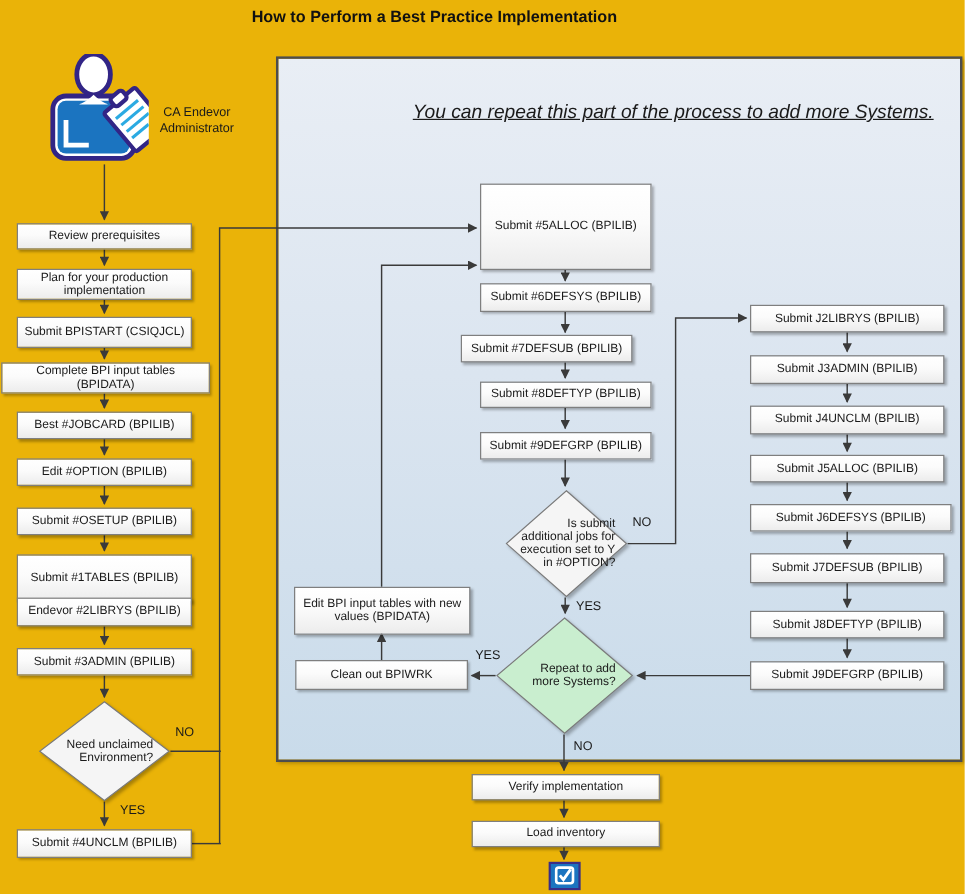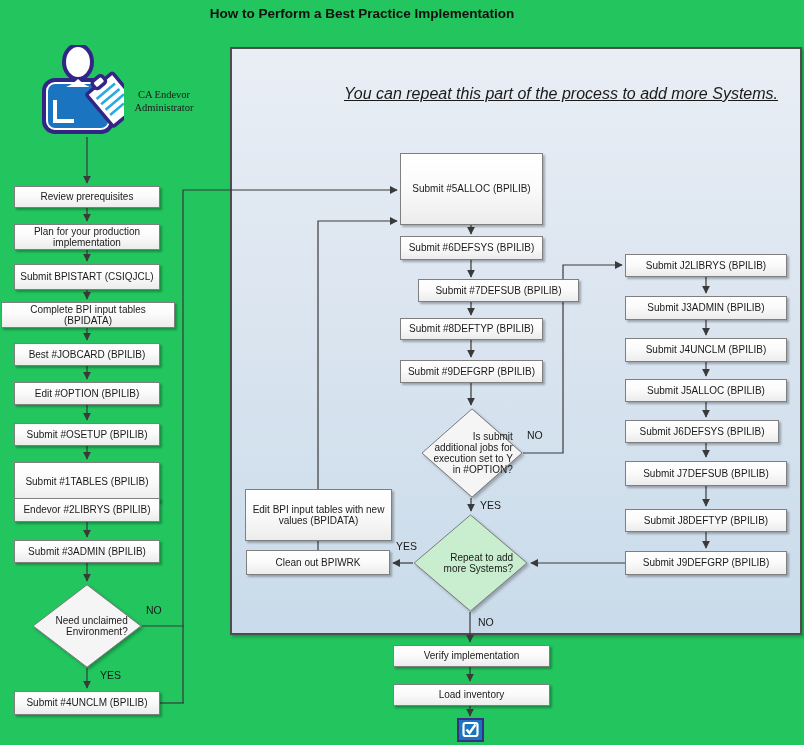--- a/index.html
+++ b/index.html
@@ -1,16 +1,16 @@
 <!DOCTYPE html>
 <html><head>
 <meta charset="utf-8">
 <style>
   html,body{margin:0;padding:0;background:#fff;}
-  .stage{position:relative;width:804px;height:745px;background:#22c55e;
+  .stage{position:relative;width:804px;height:745px;background:#eab308;
          font-family:"Liberation Sans",sans-serif;overflow:hidden;}
   .title{position:absolute;top:6px;left:362px;transform:translateX(-50%);
          white-space:nowrap;font-size:13.5px;font-weight:bold;color:#111;z-index:3;}
   .panel{position:absolute;left:230px;top:47px;width:572px;height:588px;box-sizing:border-box;
          background:linear-gradient(180deg,#e9eef5 0%,#dbe5f0 45%,#c9dbea 100%);
          border:2px solid #4d4d4d;box-shadow:2px 2px 3px rgba(0,0,0,0.25);z-index:1;}
   .caption{position:absolute;left:561px;top:85px;transform:translateX(-50%);white-space:nowrap;
            font-style:italic;font-size:16px;color:#1a1a1a;z-index:3;text-decoration:underline;}
   .fbox{position:absolute;display:flex;align-items:center;justify-content:center;text-align:center;
         font-size:10px;line-height:1.15;color:#1a1a1a;box-sizing:border-box;padding:1px 3px;
@@ -18,21 +18,21 @@
         border:1px solid #7f7f7f;box-shadow:2px 2px 2px rgba(0,0,0,0.28);z-index:10;}
   .diamond{position:absolute;z-index:10;}
   .diamond svg{position:absolute;left:0;top:0;width:100%;height:100%;
                filter:drop-shadow(2px 2px 1.5px rgba(0,0,0,0.28));}
   .dlabel{position:absolute;left:0;top:0;right:0;bottom:0;display:flex;align-items:center;
           justify-content:center;text-align:right;font-size:10px;line-height:1.12;
           color:#1a1a1a;padding:0 13%;z-index:2;}
   .branch-label{position:absolute;font-size:10.5px;color:#1a1a1a;z-index:12;text-align:right;}
   .lines{position:absolute;left:0;top:0;z-index:6;pointer-events:none;}
   .actor-label{position:absolute;left:124px;top:88px;width:80px;text-align:center;
-               font-size:10.5px;line-height:1.25;color:#1a1a1a;z-index:3;font-family:Liberation Serif, serif;}
+               font-size:10.5px;line-height:1.25;color:#1a1a1a;z-index:3;}
   .actor-icon{position:absolute;left:36px;top:45px;z-index:3;}
   .end-icon{position:absolute;left:457px;top:718px;z-index:10;}
 </style>
 </head>
 <body>
 
 <div class="stage">
 
   <div class="title">How to Perform a Best Practice Implementation</div>
 
@@ -119,46 +119,46 @@
     <svg viewBox="0 0 100 100" preserveAspectRatio="none">
       <polygon points="50,1 99,50 50,99 1,50" fill="#f5f5f5" stroke="#7a7a7a" stroke-width="1" vector-effect="non-scaling-stroke"></polygon>
     </svg>
     <div class="dlabel">Need unclaimed Environment?</div>
   </div>
 
   <div class="fbox" style="left:14px;top:691px;width:146px;height:24px">Submit #4UNCLM (BPILIB)</div>
 
   <div class="fbox" style="left:400px;top:153px;width:143px;height:72px">Submit #5ALLOC (BPILIB)</div>
   <div class="fbox" style="left:400px;top:236px;width:143px;height:24px">Submit #6DEFSYS (BPILIB)</div>
-  <div class="fbox" style="left:418px;top:279px;width:161px;height:23px">Submit #7DEFSUB (BPILIB)</div>
+  <div class="fbox" style="left:384px;top:279px;width:143px;height:23px">Submit #7DEFSUB (BPILIB)</div>
   <div class="fbox" style="left:400px;top:318px;width:143px;height:22px">Submit #8DEFTYP (BPILIB)</div>
   <div class="fbox" style="left:400px;top:360px;width:143px;height:23px">Submit #9DEFGRP (BPILIB)</div>
 
   <div class="diamond" style="left:421px;top:408px;width:102px;height:90px">
     <svg viewBox="0 0 100 100" preserveAspectRatio="none">
       <polygon points="50,1 99,50 50,99 1,50" fill="#f5f5f5" stroke="#7a7a7a" stroke-width="1" vector-effect="non-scaling-stroke"></polygon>
     </svg>
     <div class="dlabel" style="padding:0 10%;">Is submit additional jobs for execution set to Y in #OPTION?</div>
   </div>
 
   <div class="diamond" style="left:413px;top:514px;width:115px;height:98px">
     <svg viewBox="0 0 100 100" preserveAspectRatio="none">
       <polygon points="50,1 99,50 50,99 1,50" fill="#c9eecf" stroke="#7a7a7a" stroke-width="1" vector-effect="non-scaling-stroke"></polygon>
     </svg>
     <div class="dlabel">Repeat to add more Systems?</div>
   </div>
 
-  <div class="fbox" style="left:245px;top:489px;width:147px;height:52px">Edit BPI input tables with new values (BPIDATA)</div>
+  <div class="fbox" style="left:245px;top:489px;width:147px;height:40px">Edit BPI input tables with new values (BPIDATA)</div>
   <div class="fbox" style="left:246px;top:550px;width:144px;height:25px">Clean out BPIWRK</div>
 
   <div class="fbox" style="left:625px;top:254px;width:162px;height:23px">Submit J2LIBRYS (BPILIB)</div>
   <div class="fbox" style="left:625px;top:296px;width:162px;height:24px">Submit J3ADMIN (BPILIB)</div>
   <div class="fbox" style="left:625px;top:338px;width:162px;height:24px">Submit J4UNCLM (BPILIB)</div>
   <div class="fbox" style="left:625px;top:379px;width:162px;height:23px">Submit J5ALLOC (BPILIB)</div>
-  <div class="fbox" style="left:625px;top:420px;width:154px;height:23px">Submit J6DEFSYS (BPILIB)</div>
+  <div class="fbox" style="left:625px;top:420px;width:168px;height:23px">Submit J6DEFSYS (BPILIB)</div>
   <div class="fbox" style="left:625px;top:461px;width:162px;height:25px">Submit J7DEFSUB (BPILIB)</div>
   <div class="fbox" style="left:625px;top:509px;width:162px;height:23px">Submit J8DEFTYP (BPILIB)</div>
   <div class="fbox" style="left:625px;top:551px;width:162px;height:24px">Submit J9DEFGRP (BPILIB)</div>
 
   <div class="fbox" style="left:393px;top:645px;width:157px;height:22px">Verify implementation</div>
   <div class="fbox" style="left:393px;top:684px;width:157px;height:22px">Load inventory</div>
 
   <div class="end-icon">
     <svg width="27" height="24" viewBox="0 0 27 24">
       <rect x="1" y="1" width="25" height="22" fill="#1b74c0" stroke="#3a2d87" stroke-width="2"></rect>

